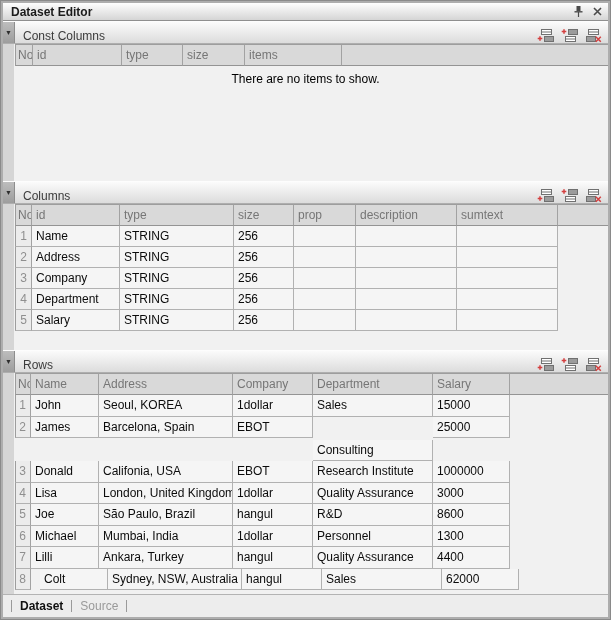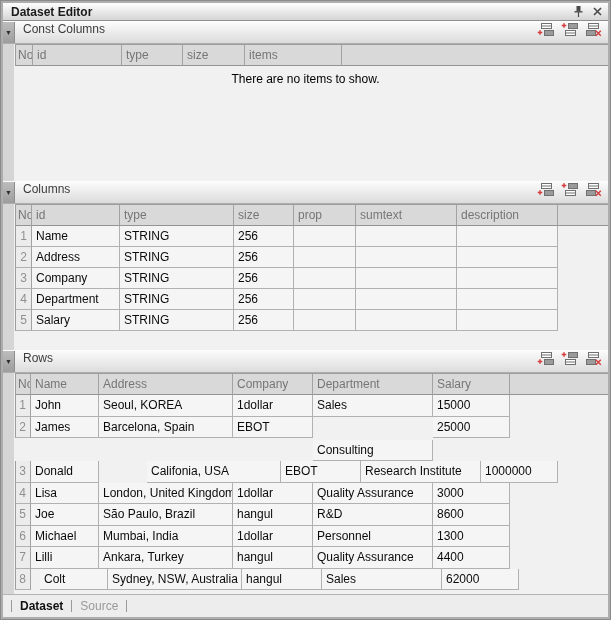--- a/index.html
+++ b/index.html
@@ -25,21 +25,21 @@
 
   .content { flex:1; background:#f1f1f1; display:flex; flex-direction:column; position:relative; overflow:hidden; }
   .gutter-strip { position:absolute; left:0; top:0; bottom:0; width:11px; background:#d5d5d5; }
 
   .section { position:relative; display:flex; flex-direction:column; }
   .sec-header {
     height:23px; flex:0 0 23px;
     background:linear-gradient(#fbfbfb,#dcdcdc);
     border-top:1px solid #fdfdfd;
     border-bottom:1px solid #aeaeae;
-    display:flex; align-items:flex-start;
+    display:flex; align-items:flex-end;
   }
   .collapse-btn {
     width:12px; height:100%;
     background:linear-gradient(#bdbdbd,#9d9d9d);
     border-right:1px solid #8d8d8d;
     display:flex; align-items:center; justify-content:center;
     color:#2e2e2e; font-size:7px; line-height:1;
   }
   .sec-title { margin-left:8px; color:#3c3c3c; }
   .sec-spacer { flex:1; }
@@ -168,22 +168,22 @@
           </svg>
         </span>
       </div>
       <div class="grid">
           <div class="grid-hrow">
             <div class="hcell" style="width: 17px;">No</div>
             <div class="hcell" style="width: 88px;">id</div>
             <div class="hcell" style="width: 114px;">type</div>
             <div class="hcell" style="width: 60px;">size</div>
             <div class="hcell" style="width: 62px;">prop</div>
+            <div class="hcell" style="width: 101px;">description</div>
             <div class="hcell" style="width: 101px;">sumtext</div>
-            <div class="hcell" style="width: 101px;">description</div>
             <div class="hcell fill"></div>
           </div>
           <div class="grid-row">
             <div class="ncell" style="width: 17px;">1</div>
             <div class="bcell" style="width: 88px;">Name</div>
             <div class="bcell" style="width: 114px;">STRING</div>
             <div class="bcell" style="width: 60px;">256</div>
             <div class="bcell" style="width: 62px;"></div>
             <div class="bcell" style="width: 101px;"></div>
             <div class="bcell" style="width: 101px;"></div>
@@ -277,21 +277,21 @@
             <div class="ncell" style="width: 16px;">2</div>
             <div class="bcell" style="width: 68px;">James</div>
             <div class="bcell" style="width: 134px;">Barcelona, Spain</div>
             <div class="bcell" style="width: 80px;">EBOT</div>
             <div class="bcell" style="width: 120px; margin-top: 23px;">Consulting</div>
             <div class="bcell" style="width: 77px;">25000</div>
           </div>
           <div class="grid-row">
             <div class="ncell" style="width: 16px;">3</div>
             <div class="bcell" style="width: 68px;">Donald</div>
-            <div class="bcell" style="width: 134px; margin-left: 48px;">Califonia, USA</div>
+            <div class="bcell" style="width: 134px;">Califonia, USA</div>
             <div class="bcell" style="width: 80px;">EBOT</div>
             <div class="bcell" style="width: 120px;">Research Institute</div>
             <div class="bcell" style="width: 77px;">1000000</div>
           </div>
           <div class="grid-row">
             <div class="ncell" style="width: 16px;">4</div>
             <div class="bcell" style="width: 68px;">Lisa</div>
             <div class="bcell" style="width: 134px;">London, United Kingdom</div>
             <div class="bcell" style="width: 80px;">1dollar</div>
             <div class="bcell" style="width: 120px;">Quality Assurance</div>

